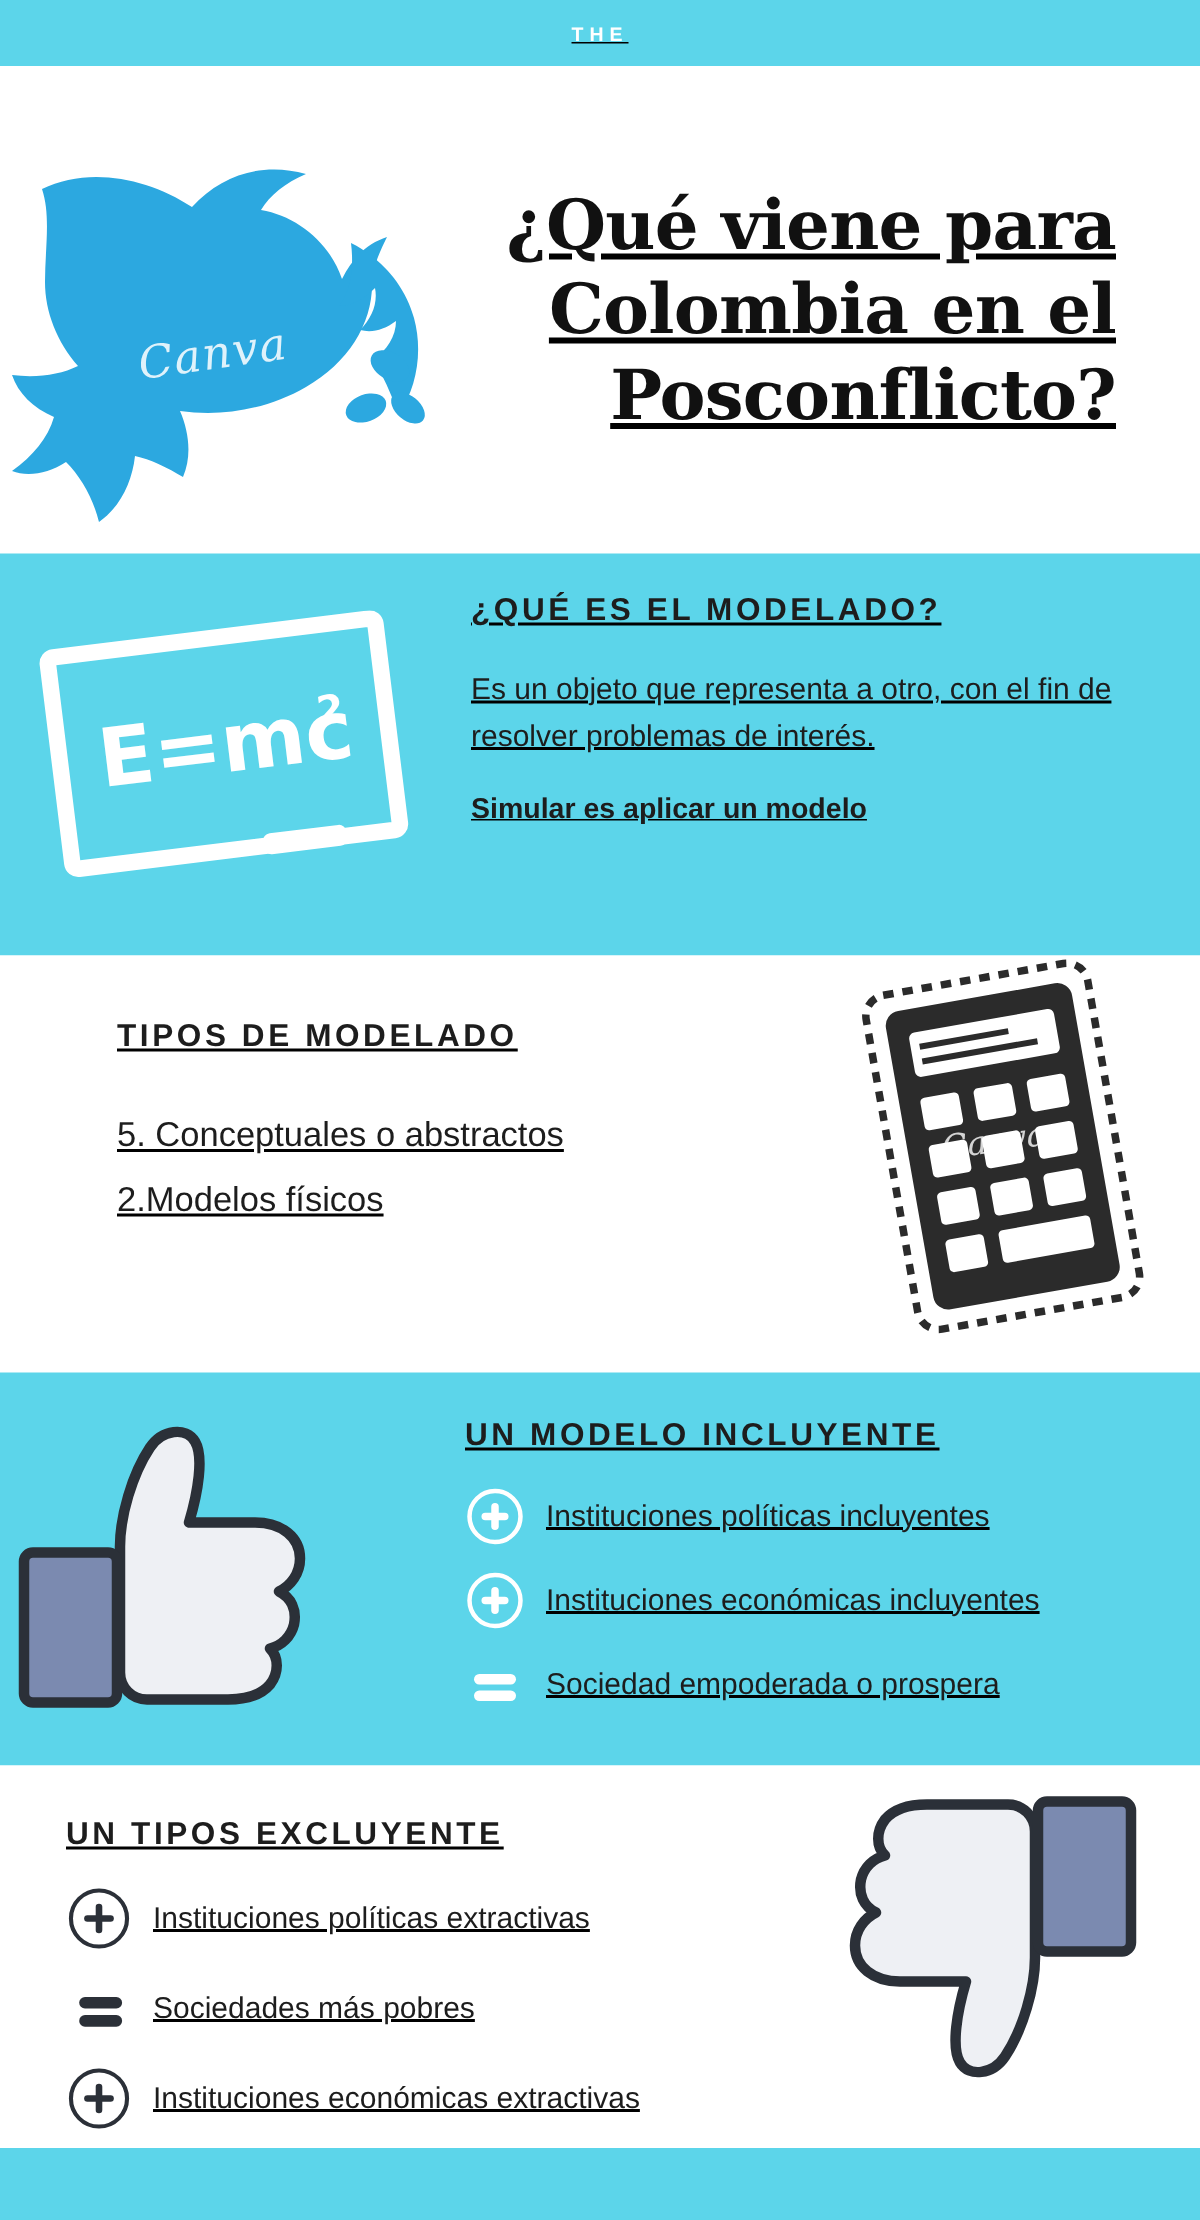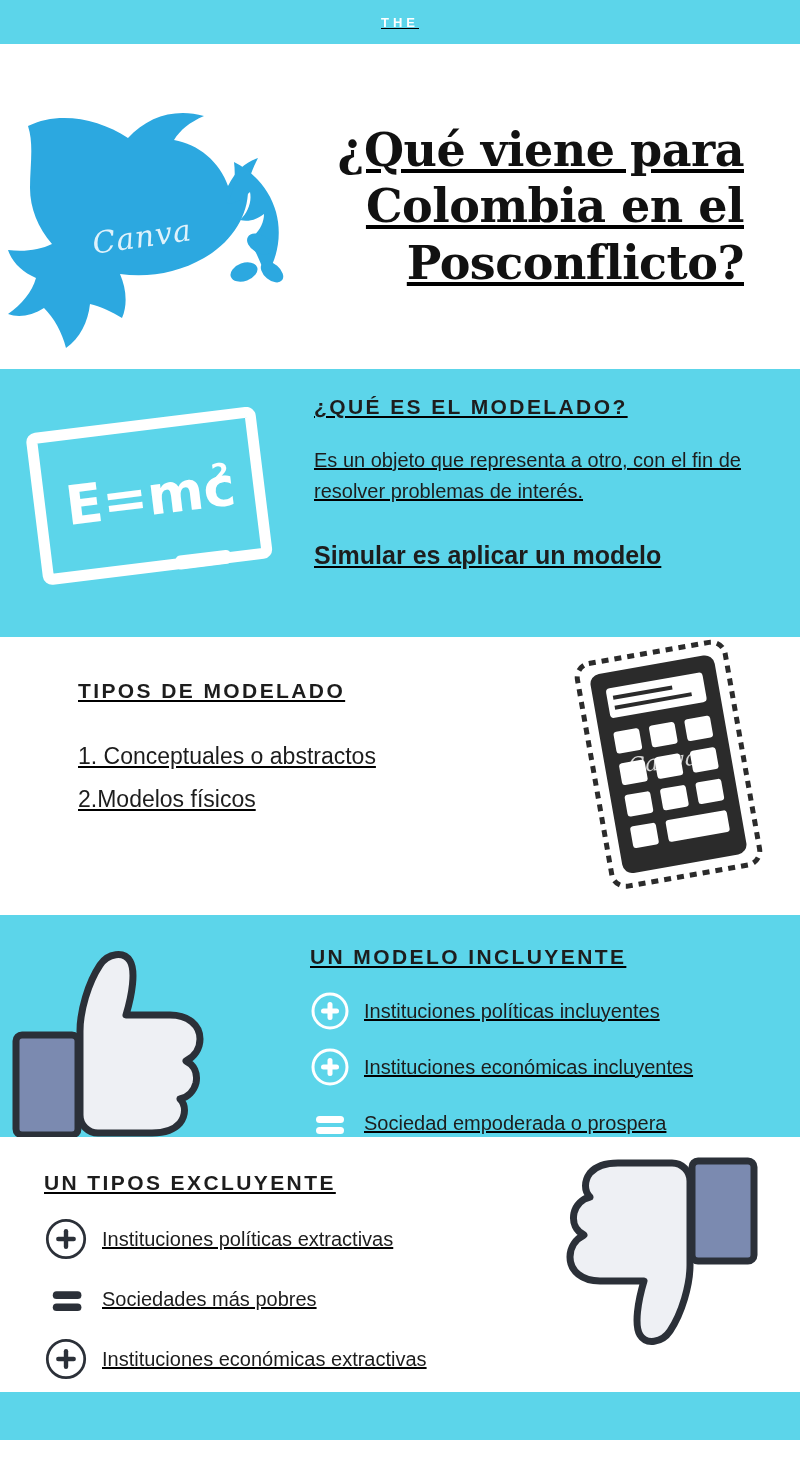--- a/index.html
+++ b/index.html
@@ -95,22 +95,22 @@
     color: #1d1d1d;
     margin-bottom: 26px;
   }
   .sec-para {
     font-size: 20px;
     line-height: 1.55;
     color: #1d1d1d;
     max-width: 430px;
   }
   .sec-note {
-    margin-top: 34px;
-    font-size: 25px;
+    margin-top: 22px;
+    font-size: 19px;
     font-weight: bold;
     color: #1d1d1d;
   }
 
   
   .sec-tipos {
     height: 278px;
     background: #ffffff;
     display: flex;
     position: relative;
@@ -138,21 +138,21 @@
     top: 112px;
     font-family: "DejaVu Serif", serif;
     font-style: italic;
     font-size: 22px;
     color: rgba(255,255,255,0.8);
     transform: rotate(-8deg);
   }
 
   
   .sec-incl {
-    height: 222px;
+    height: 262px;
     background: #5cd5ea;
     display: flex;
     position: relative;
   }
   .thumb-up-wrap { width: 292px; position: relative; flex: none; }
   .thumb-up-svg { position: absolute; left: 2px; top: 24px; }
   .incl-body { flex: 1; padding: 30px 24px 0 18px; }
   .incl-heading {
     font-size: 21px;
     font-weight: bold;
@@ -243,21 +243,21 @@
       <div class="sec-heading">¿QUÉ ES EL MODELADO?</div>
       <p class="sec-para">Es un objeto que representa a otro, con el fin de resolver problemas de interés.</p>
       <div class="sec-note">Simular es aplicar un modelo</div>
     </div>
   </div>
 
   <div class="sec-tipos">
     <div class="tipos-body">
       <div class="tipos-heading">TIPOS DE MODELADO</div>
       <ul class="tipos-list">
-        <li>1. Conceptuales o abstractos</li>
+        <li>5. Conceptuales o abstractos</li>
         <li>2.Modelos físicos</li>
       </ul>
     </div>
     <div class="calc-wrap">
       <svg class="calc-svg" width="220" height="260" viewBox="0 0 220 260">
         <g transform="rotate(-10 110 130)">
           <rect x="34" y="14" width="150" height="226" rx="14" fill="none" stroke="#2b2b2b" stroke-width="5" stroke-dasharray="7 6"></rect>
           <rect x="46" y="26" width="126" height="202" rx="10" fill="#2b2b2b"></rect>
           <rect x="60" y="42" width="98" height="30" rx="4" fill="#ffffff"></rect>
           <rect x="66" y="50" width="60" height="4" fill="#2b2b2b"></rect>

